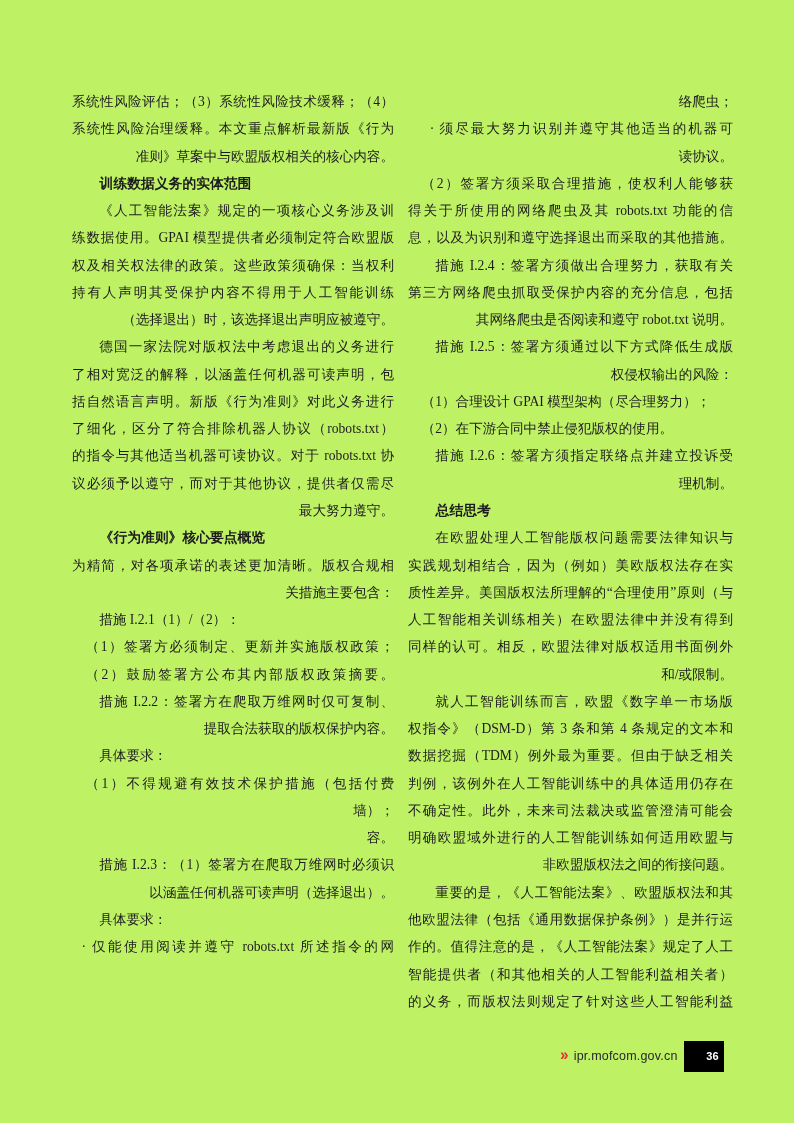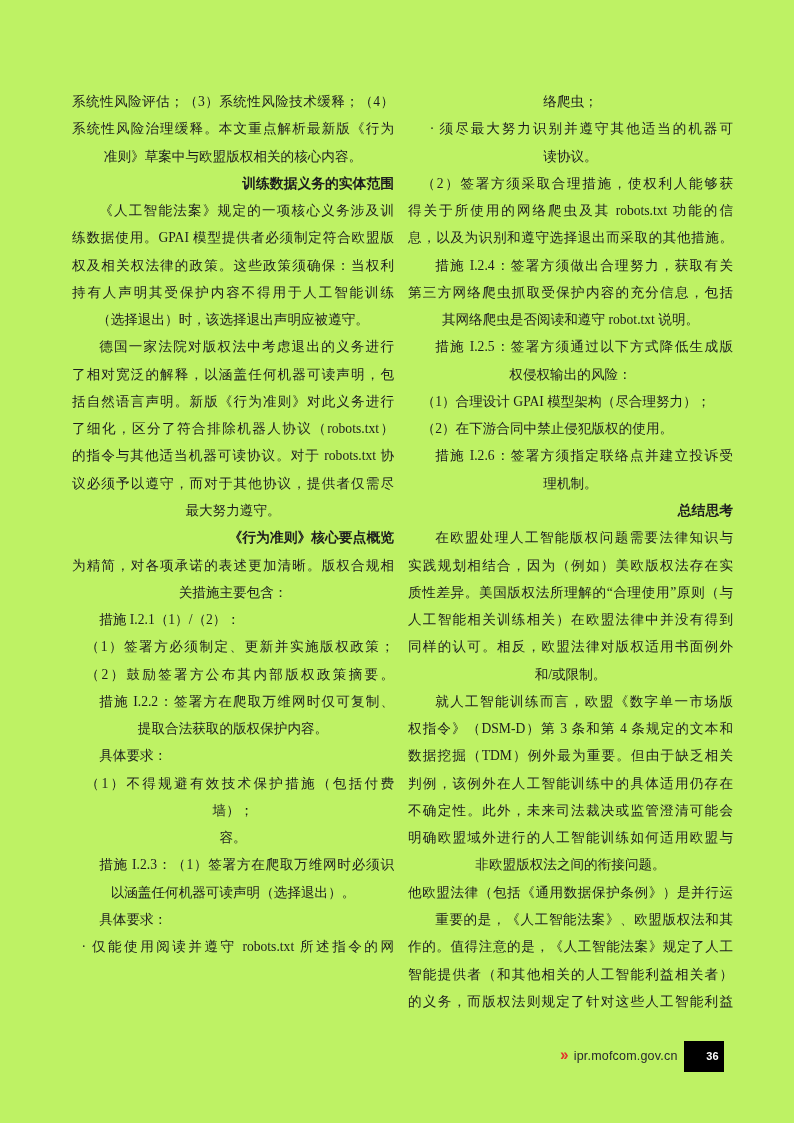--- a/index.html
+++ b/index.html
@@ -8,28 +8,28 @@
     font-family:"Liberation Serif","DejaVu Serif",serif;
     overflow:hidden;
   }
   .page{position:absolute;inset:0;background:#bef264;}
   .col{position:absolute;top:88px;color:#1c1c1e;}
   #col-left{left:72px;width:322px;}
   #col-right{left:408px;width:325px;}
   .ln{height:27.27px;line-height:27.27px;font-size:13.6px;white-space:normal;}
   
   .f  {text-align:justify;text-align-last:justify;}
-  .fe {text-align:center;}
+  .fe {text-align:right;}
   .i  {text-indent:2em;text-align:justify;text-align-last:justify;}
   .ie {text-indent:2em;}
   .ip {text-indent:1em;text-align:justify;text-align-last:justify;}
   .ipe{text-indent:1em;}
   .b1 {text-indent:0.7em;text-align:justify;text-align-last:justify;}
   .b2 {text-indent:1.6em;text-align:justify;text-align-last:justify;}
-  .h  {text-indent:2em;font-weight:bold;font-family:"Liberation Sans","DejaVu Sans",sans-serif;font-size:13.8px;text-align:right;}
+  .h  {text-indent:2em;font-weight:bold;font-family:"Liberation Sans","DejaVu Sans",sans-serif;font-size:13.8px;}
   .footer{
     position:absolute;left:560px;top:1046px;height:20px;
     display:flex;align-items:center;
     font-family:"Liberation Sans","DejaVu Sans",sans-serif;
   }
   .chev{
     color:#e2352d;font-size:16px;font-weight:bold;letter-spacing:-2px;
     line-height:1;margin-right:7px;padding-bottom:2px;
   }
   .url{color:#26262e;font-size:12.5px;letter-spacing:0.2px;margin-right:6px;}
@@ -103,22 +103,22 @@
     <div class="ln f">人工智能相关训练相关）在欧盟法律中并没有得到</div>
     <div class="ln f">同样的认可。相反，欧盟法律对版权适用书面例外</div>
     <div class="ln fe">和/或限制。</div>
     <div class="ln i">就人工智能训练而言，欧盟《数字单一市场版</div>
     <div class="ln f">权指令》（DSM-D）第 3 条和第 4 条规定的文本和</div>
     <div class="ln f">数据挖掘（TDM）例外最为重要。但由于缺乏相关</div>
     <div class="ln f">判例，该例外在人工智能训练中的具体适用仍存在</div>
     <div class="ln f">不确定性。此外，未来司法裁决或监管澄清可能会</div>
     <div class="ln f">明确欧盟域外进行的人工智能训练如何适用欧盟与</div>
     <div class="ln fe">非欧盟版权法之间的衔接问题。</div>
+    <div class="ln i">重要的是，《人工智能法案》、欧盟版权法和其</div>
     <div class="ln f">他欧盟法律（包括《通用数据保护条例》）是并行运</div>
-    <div class="ln i">重要的是，《人工智能法案》、欧盟版权法和其</div>
     <div class="ln f">作的。值得注意的是，《人工智能法案》规定了人工</div>
     <div class="ln f">智能提供者（和其他相关的人工智能利益相关者）</div>
     <div class="ln f">的义务，而版权法则规定了针对这些人工智能利益</div>
   </div>
 
   <div class="footer">
     <span class="chev">››</span>
     <span class="url">ipr.mofcom.gov.cn</span>
     <span class="badge">36</span>
   </div>

